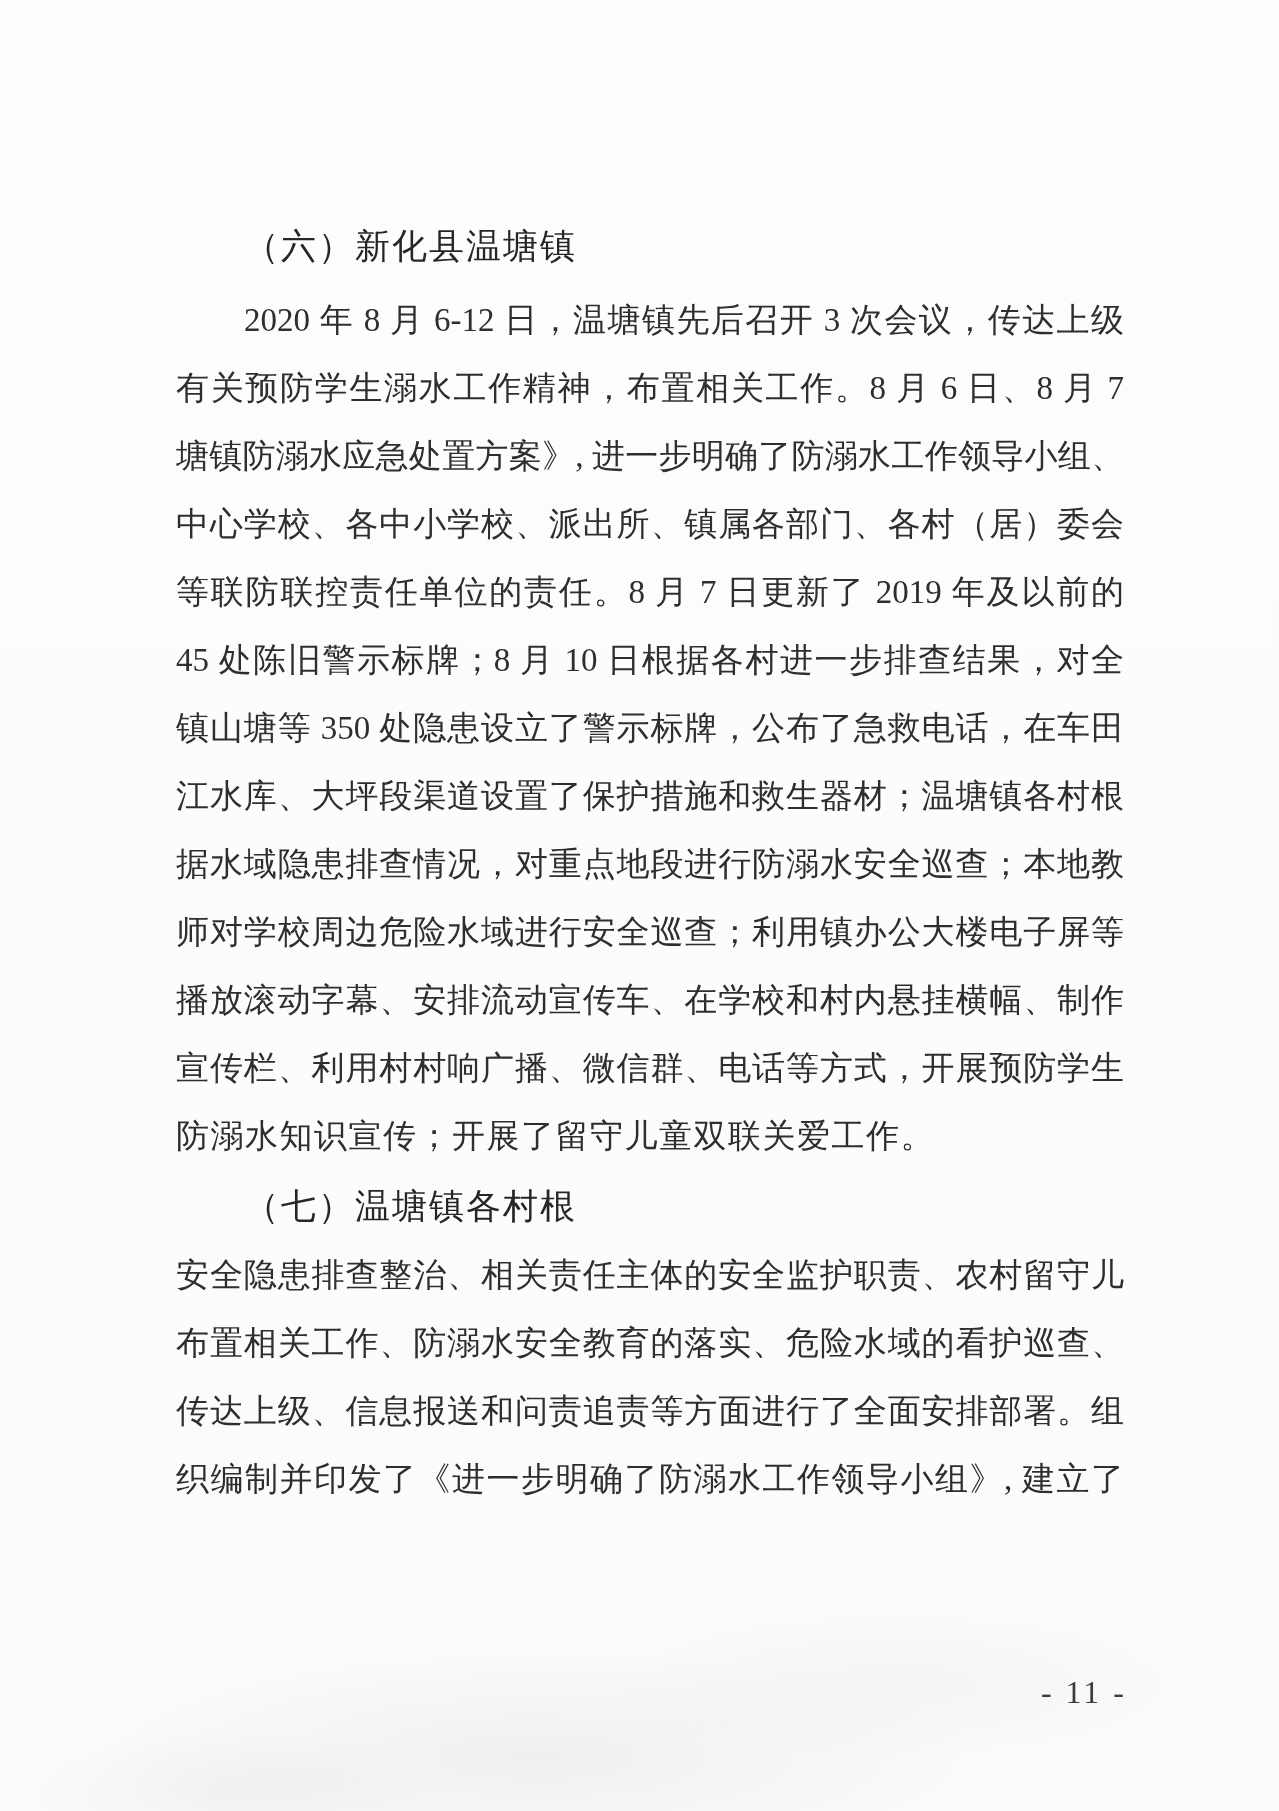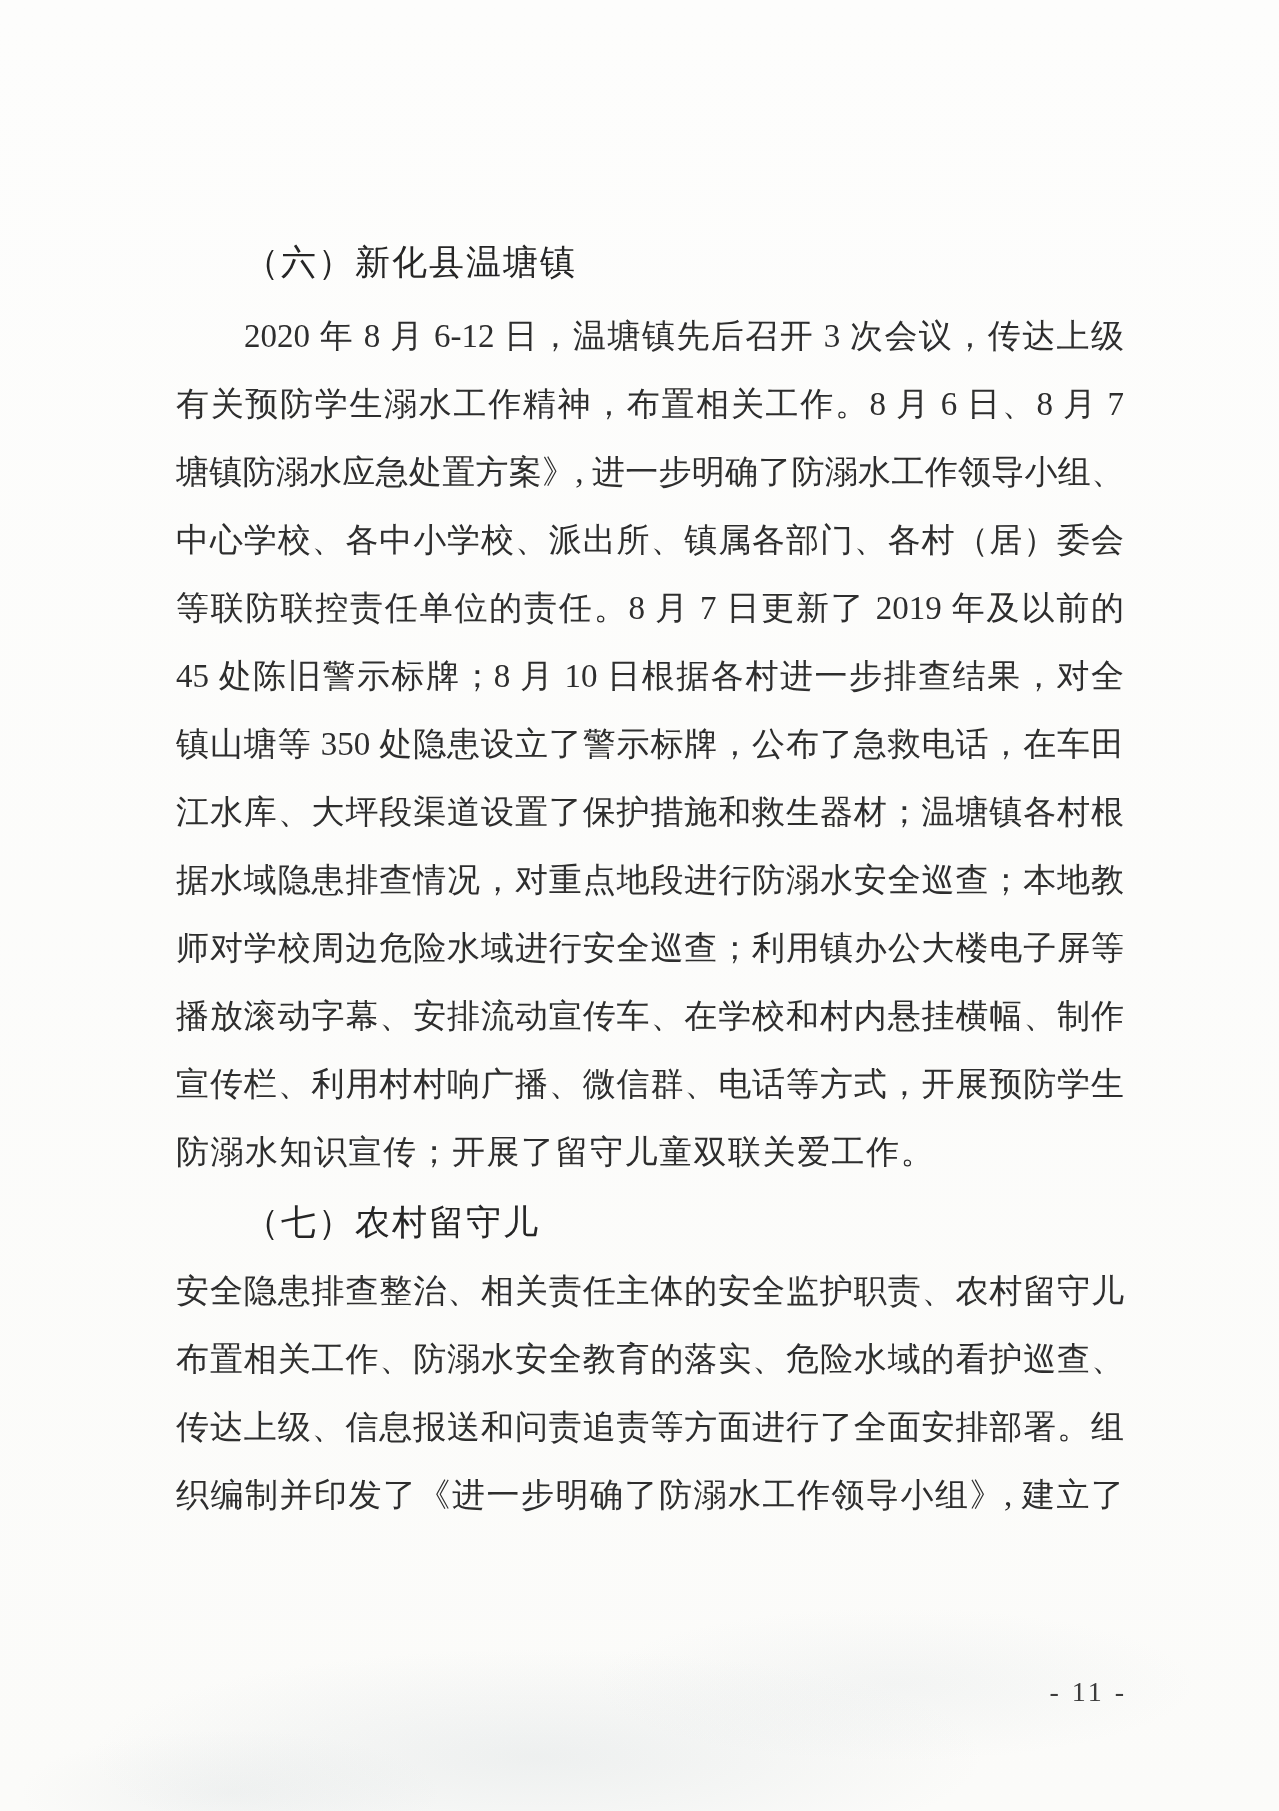--- a/index.html
+++ b/index.html
@@ -20,21 +20,21 @@
     inset: 0;
     background:
       radial-gradient(620px 150px at 42% 97%, rgba(184,195,201,0.20), rgba(184,195,201,0) 72%),
       radial-gradient(430px 110px at 70% 93%, rgba(184,195,201,0.12), rgba(184,195,201,0) 70%),
       radial-gradient(300px 90px at 18% 99%, rgba(184,195,201,0.14), rgba(184,195,201,0) 70%),
       linear-gradient(#fdfdfc, #fbfbf9);
   }
   .content {
     position: absolute;
     left: 176px;
-    top: 229px;
+    top: 213px;
     width: 948px;
     color: #2e2e2e;
     font-size: 33px;
     line-height: 68px;
   }
   .heading {
     margin: 0;
     font-size: 35px;
     font-weight: normal;
     height: 68px;
@@ -60,21 +60,21 @@
     height: 0;
   }
   .indent { text-indent: 68px; }
   .loose { letter-spacing: 1.5px; }
   .page-number {
     position: absolute;
     top: 1668px;
     right: 152px;
     height: 48px;
     line-height: 48px;
-    font-size: 28px;
+    font-size: 32px;
     letter-spacing: 3px;
     color: #3c3c3c;
   }
 </style>
 </head>
 <body>
 
 <div class="scan-layer"></div>
 
 <div class="content">
@@ -90,21 +90,21 @@
     <div class="line fill">45 处陈旧警示标牌；8 月 10 日根据各村进一步排查结果，对全</div>
     <div class="line fill">镇山塘等 350 处隐患设立了警示标牌，公布了急救电话，在车田</div>
     <div class="line fill">江水库、大坪段渠道设置了保护措施和救生器材；温塘镇各村根</div>
     <div class="line fill">据水域隐患排查情况，对重点地段进行防溺水安全巡查；本地教</div>
     <div class="line fill">师对学校周边危险水域进行安全巡查；利用镇办公大楼电子屏等</div>
     <div class="line fill">播放滚动字幕、安排流动宣传车、在学校和村内悬挂横幅、制作</div>
     <div class="line fill">宣传栏、利用村村响广播、微信群、电话等方式，开展预防学生</div>
     <div class="line loose">防溺水知识宣传；开展了留守儿童双联关爱工作。</div>
   </div>
 
-  <h2 class="heading second">（七）农村留守儿</h2>
+  <h2 class="heading second">（七）温塘镇各村根</h2>
 
   <div class="para">
     <div class="line fill">安全隐患排查整治、相关责任主体的安全监护职责、农村留守儿</div>
     <div class="line fill">布置相关工作、防溺水安全教育的落实、危险水域的看护巡查、</div>
     <div class="line fill">传达上级、信息报送和问责追责等方面进行了全面安排部署。组</div>
     <div class="line fill">织编制并印发了《进一步明确了防溺水工作领导小组》, 建立了</div>
   </div>
 
 </div>
 

